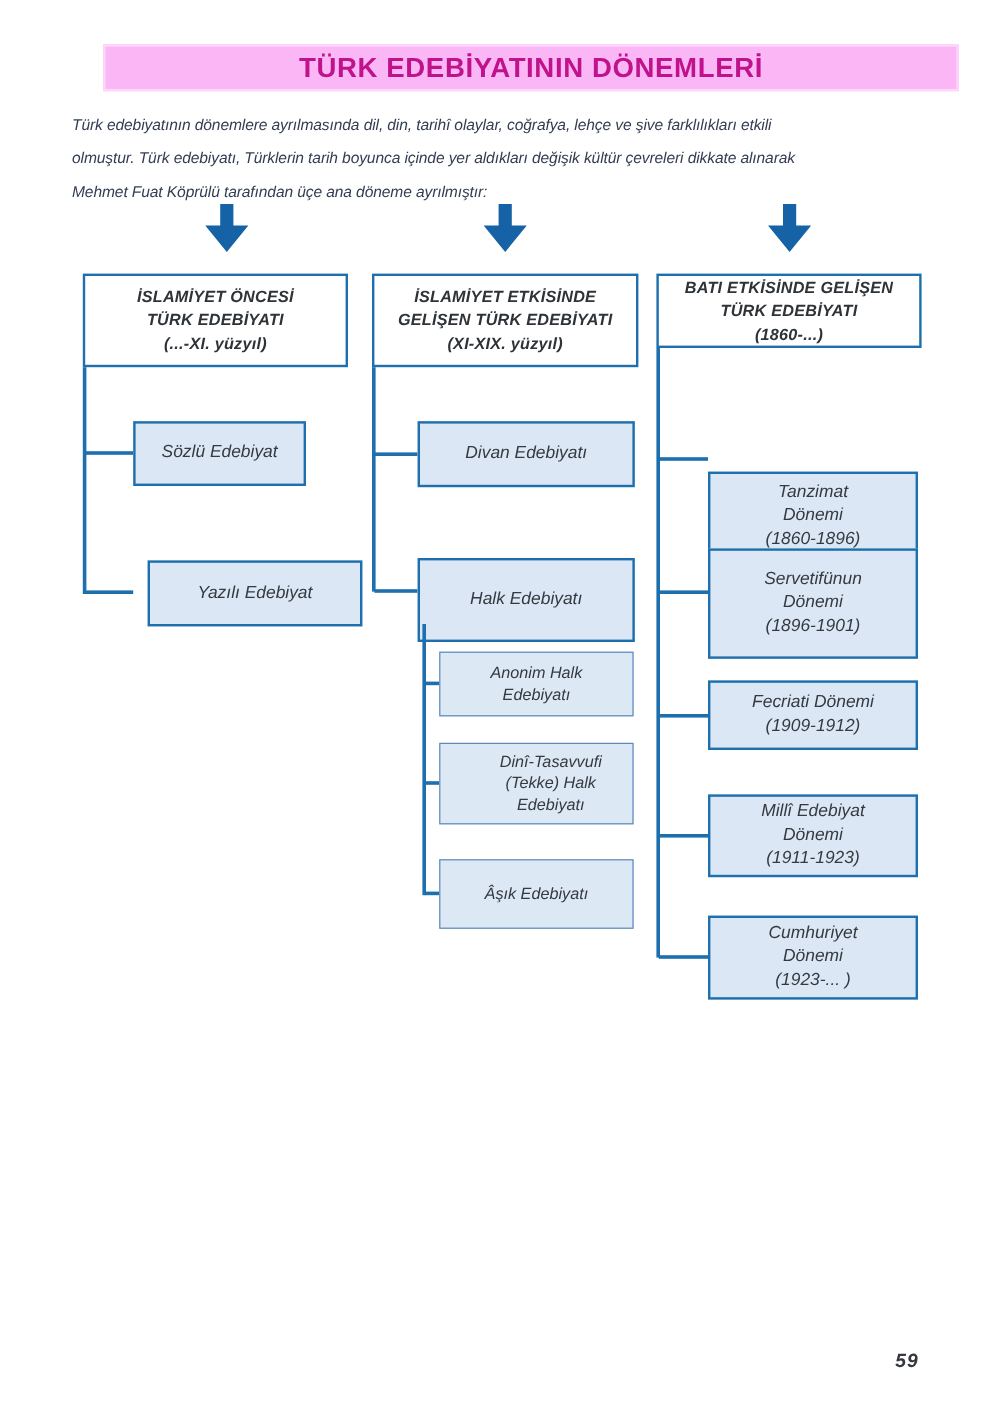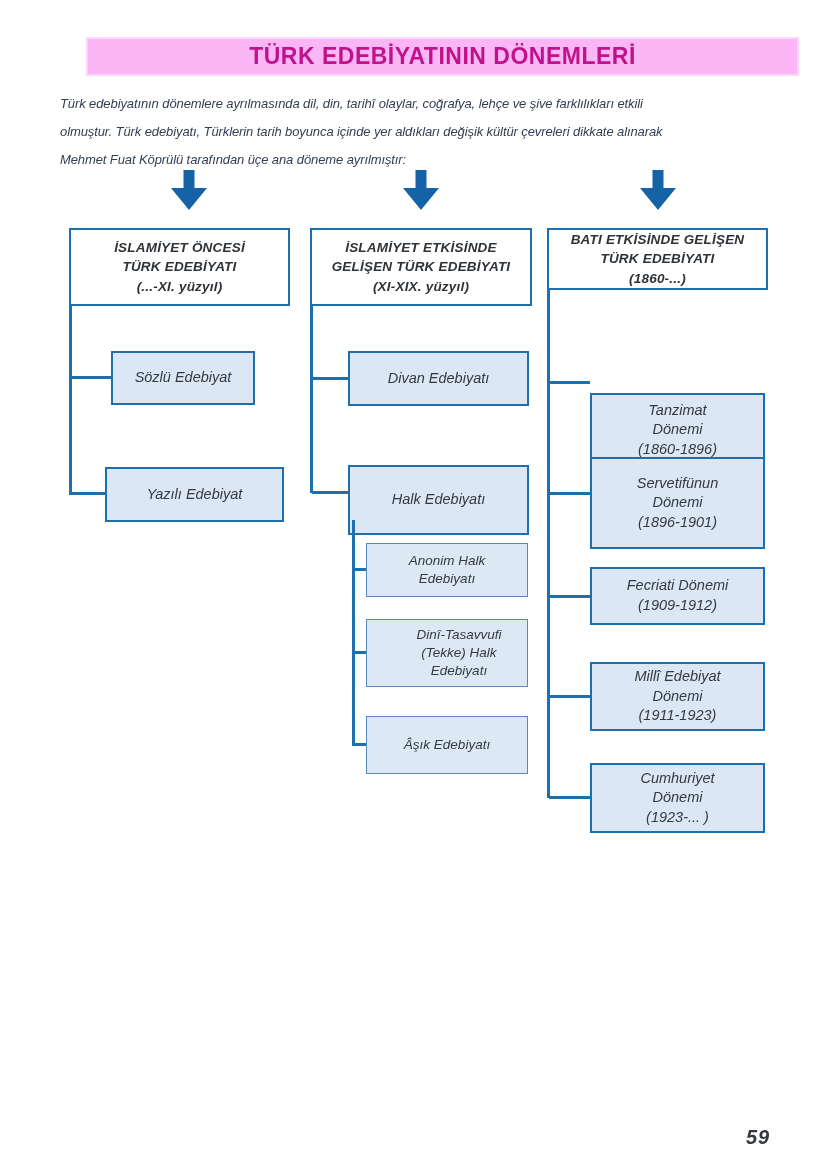--- a/index.html
+++ b/index.html
@@ -69,21 +69,21 @@
     border: 1.5px solid #5b88bb;
     font-size: 13.5px;
     line-height: 1.35;
   }
   .vline, .hline { position: absolute; background: #1d6fae; }
   .vline { width: 3px; }
   .hline { height: 3px; }
   .page-number {
     position: absolute;
     left: 746px; top: 1126px;
-    font-size: 20px;
+    font-size: 16px;
     font-style: italic;
     font-weight: 700;
     letter-spacing: 1px;
     color: #35393d;
   }
 </style>
 </head>
 <body>
 
 <div class="page">
@@ -112,21 +112,21 @@
       </svg>
   </div>
 
   <div class="box" style="left:69px; top:228px; width:221px; height:78px;">İSLAMİYET ÖNCESİ
 TÜRK EDEBİYATI
 (...-XI. yüzyıl)</div>
   <div class="vline" style="left:69px; top:306px; height:189px;"></div>
   <div class="hline" style="left:71px; top:376px; width:40px;"></div>
   <div class="child" style="left:111px; top:351px; width:144px; height:54px;">Sözlü Edebiyat</div>
   <div class="hline" style="left:71px; top:492px; width:40px;"></div>
-  <div class="child" style="left:105px; top:467px; width:179px; height:55px;">Yazılı Edebiyat</div>
+  <div class="child" style="left:123px; top:467px; width:179px; height:55px;">Yazılı Edebiyat</div>
 
   <div class="box" style="left:310px; top:228px; width:222px; height:78px;">İSLAMİYET ETKİSİNDE
 GELİŞEN TÜRK EDEBİYATI
 (XI-XIX. yüzyıl)</div>
   <div class="vline" style="left:310px; top:306px; height:187px;"></div>
   <div class="hline" style="left:312px; top:377px; width:36px;"></div>
   <div class="child" style="left:348px; top:351px; width:181px; height:55px;">Divan Edebiyatı</div>
   <div class="hline" style="left:312px; top:491px; width:36px;"></div>
   <div class="child" style="left:348px; top:465px; width:181px; height:70px;">Halk Edebiyatı</div>
 

